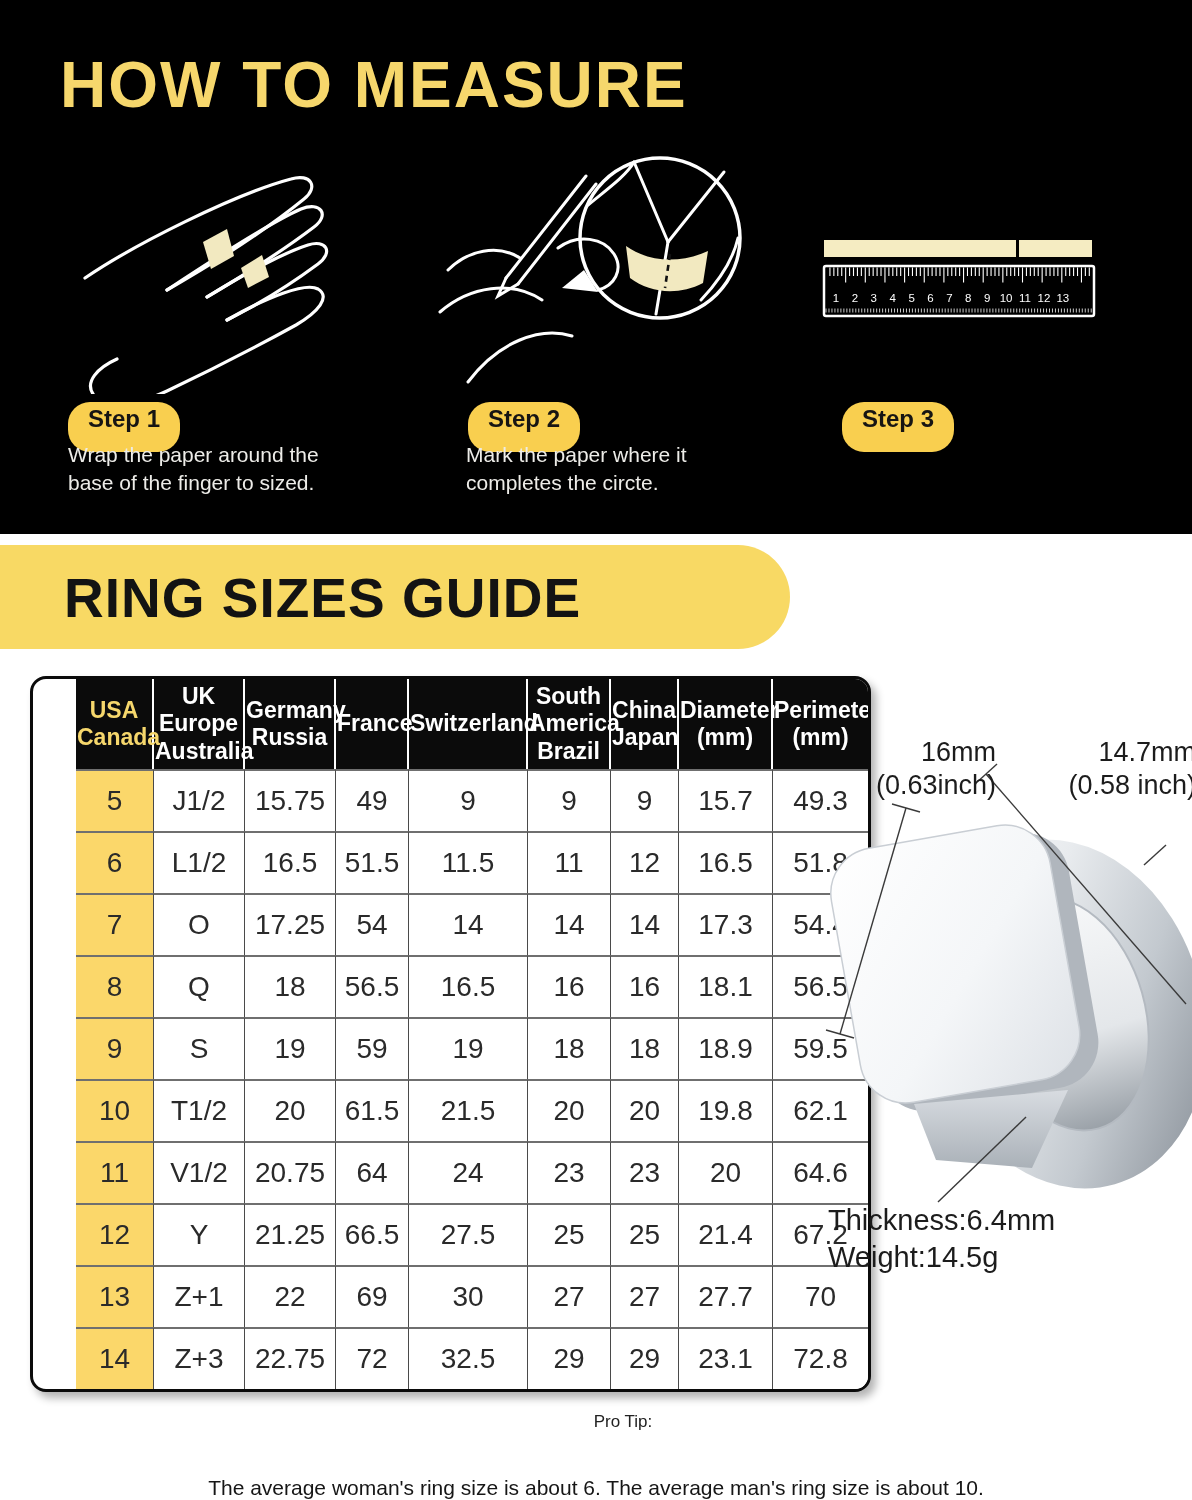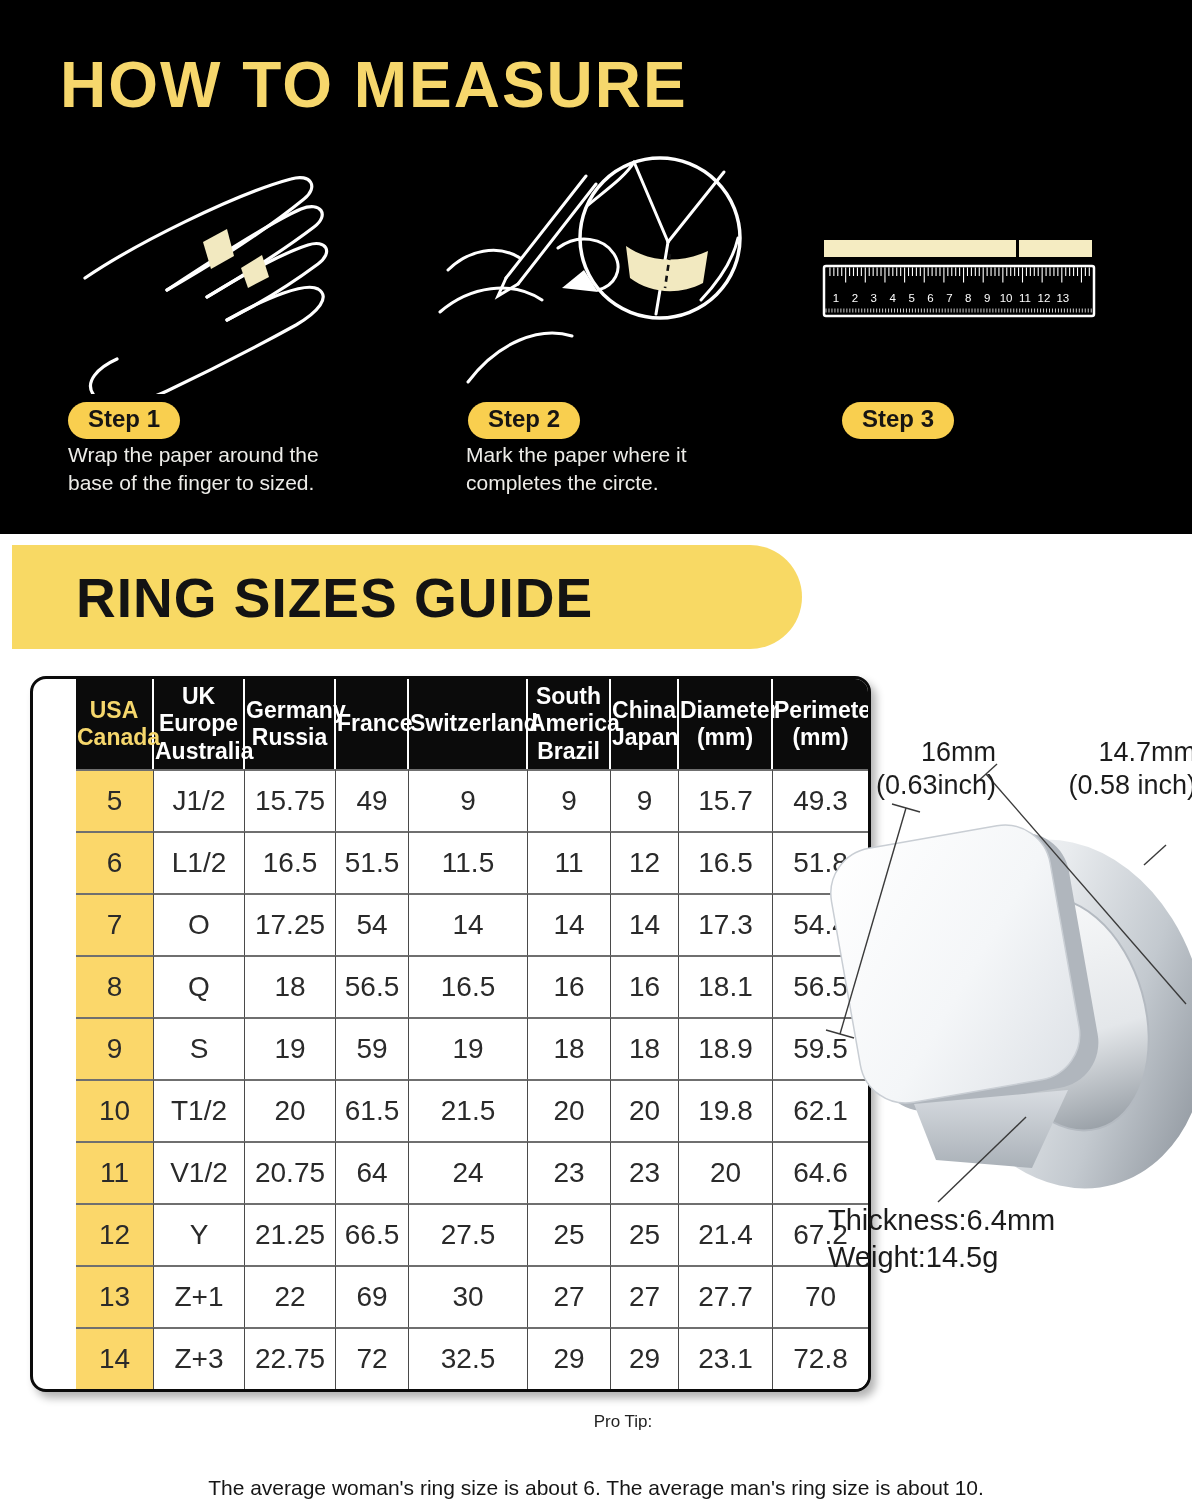--- a/index.html
+++ b/index.html
@@ -4,24 +4,24 @@
 <style>
   html,body{margin:0;padding:0;background:#fff;}
   .page{position:relative;width:1192px;height:1500px;background:#fff;overflow:hidden;
         font-family:"Liberation Sans",sans-serif;color:#1c1c1c;}
   
   .hero{position:absolute;left:0;top:0;width:1192px;height:534px;background:#000;}
   .hero-title{position:absolute;left:60px;top:48px;font-size:64px;font-weight:800;
               letter-spacing:2px;color:#F6D76C;white-space:nowrap;}
   .illus{position:absolute;}
   .step-badge{position:absolute;background:#F9CF4F;color:#171513;font-size:24px;font-weight:700;
-              padding:4px 20px 7px;border-radius:22px;line-height:1.1;}
+              padding:4px 20px 20px;border-radius:22px;line-height:1.1;}
   .step-desc{position:absolute;color:#EDECE8;font-size:21px;line-height:1.32;white-space:pre-line;}
   
-  .banner{position:absolute;left:12px;top:545px;width:790px;height:104px;background:#F8D964;
+  .banner{position:absolute;left:0;top:545px;width:790px;height:104px;background:#F8D964;
           border-radius:0 52px 52px 0;}
   .banner-text{position:absolute;left:64px;top:0;height:104px;line-height:106px;
                font-size:55px;font-weight:800;letter-spacing:1px;color:#131313;white-space:nowrap;}
   
   .size-table{position:absolute;left:30px;top:676px;width:792px;border-collapse:separate;border-spacing:0;
               table-layout:fixed;border:3px solid #0b0b0b;border-radius:16px;overflow:hidden;
               box-shadow:5px 6px 8px rgba(0,0,0,0.30);background:#fff;padding-left:43px;}
   .size-table th{background:#0b0b0b;color:#fff;font-size:23px;font-weight:600;line-height:1.18;
                  height:90px;white-space:pre-line;border-right:2px solid #ffffff;vertical-align:middle;text-align:center;padding:0 1px;}
   .size-table th:first-child{color:#F6D76C;}

